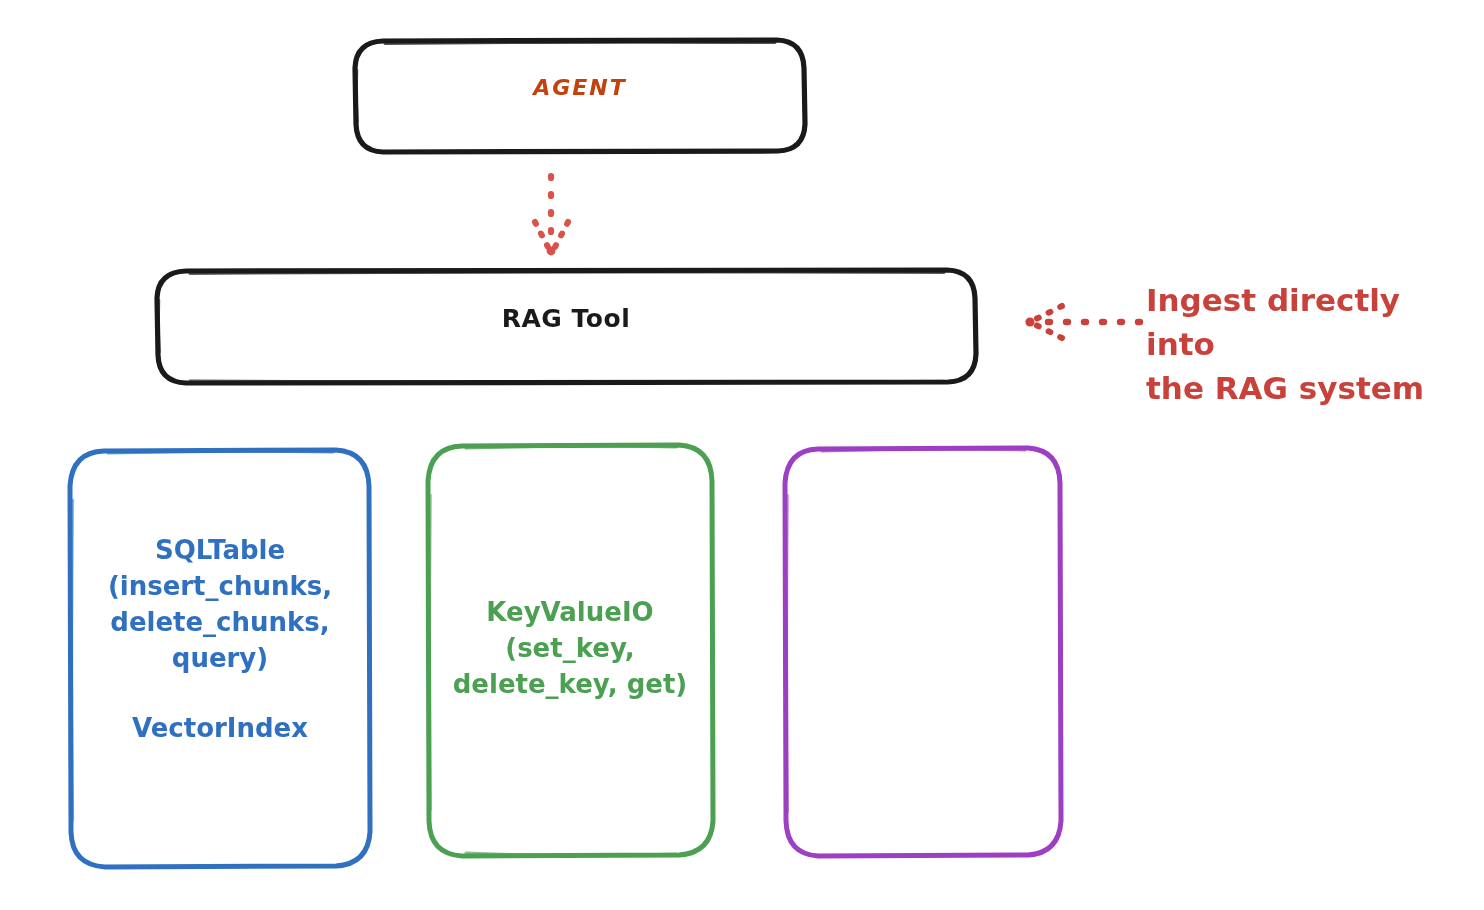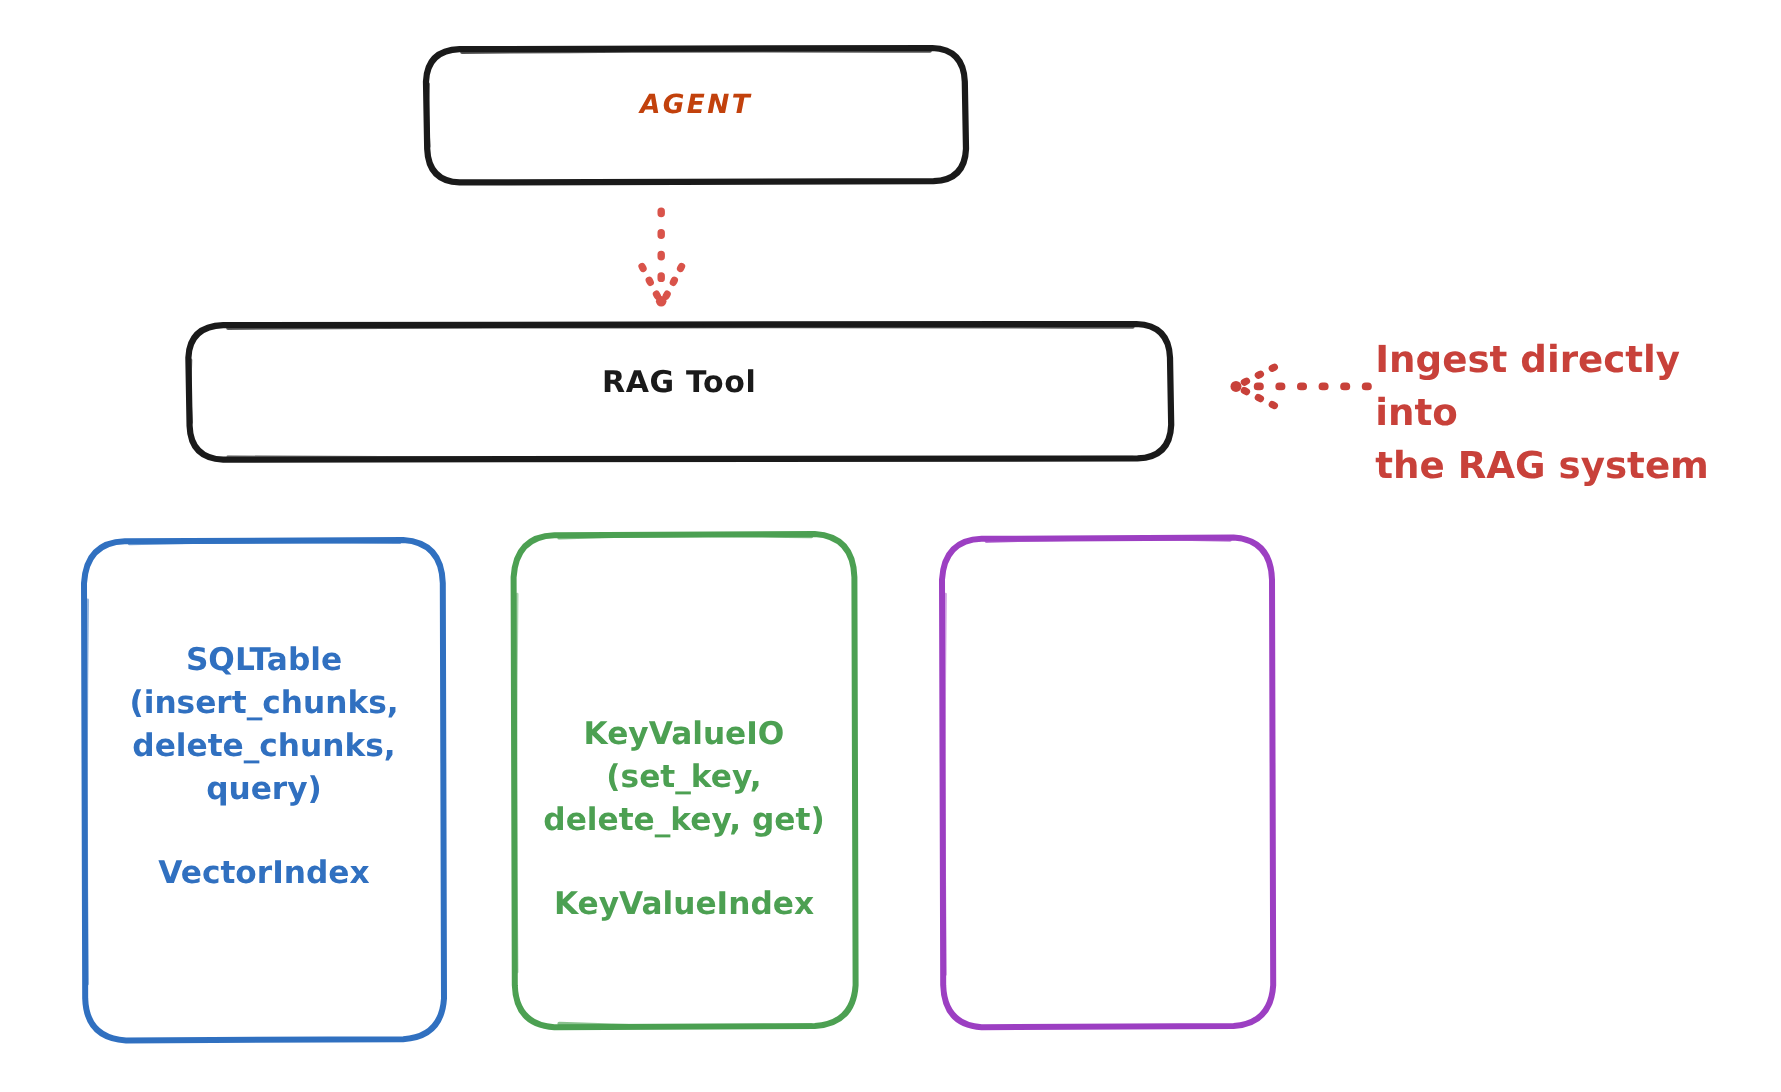--- a/index.html
+++ b/index.html
@@ -181,21 +181,20 @@
 (insert_chunks,
 delete_chunks,
 query)</span>
     <span class="index-name">VectorIndex</span>
   </div>
 
   <div class="store-box-text" id="kv-text">
     <span class="api-sig">KeyValueIO
 (set_key,
 delete_key, get)</span>
-    <span class="index-name">KeyValueIndex</span>
   </div>
 
   <div class="store-box-text" id="rel-text">
   </div>
 
   <div id="annotation-text">Ingest directly into
 the RAG system</div>
 
 </div>
 

